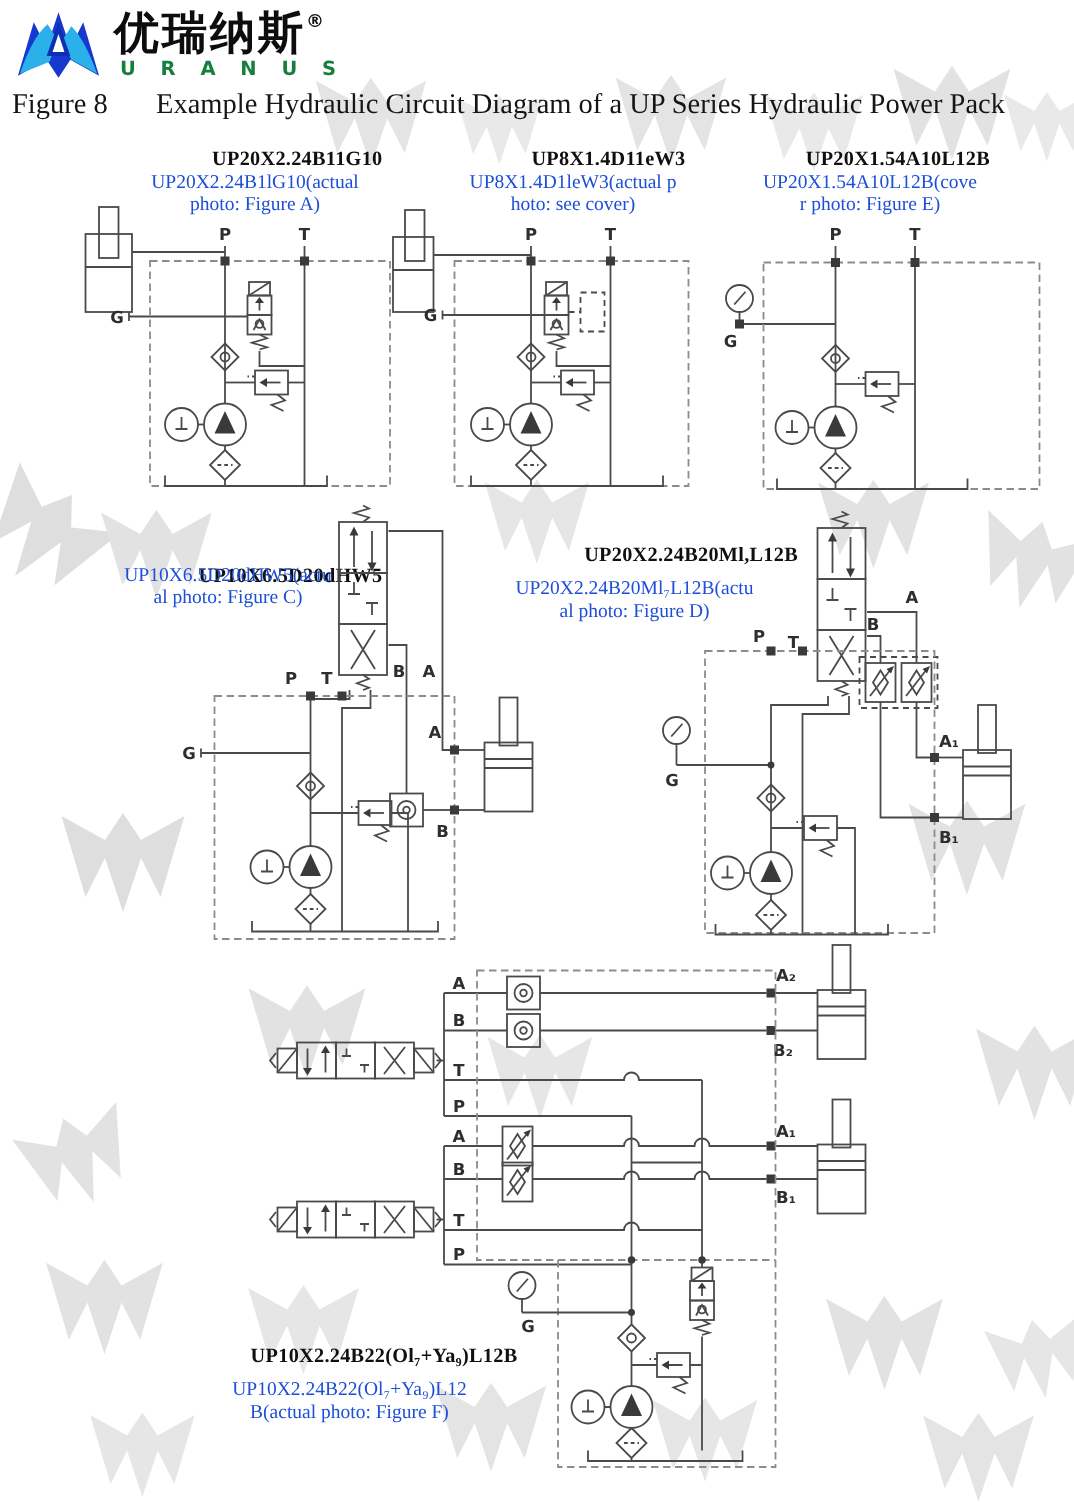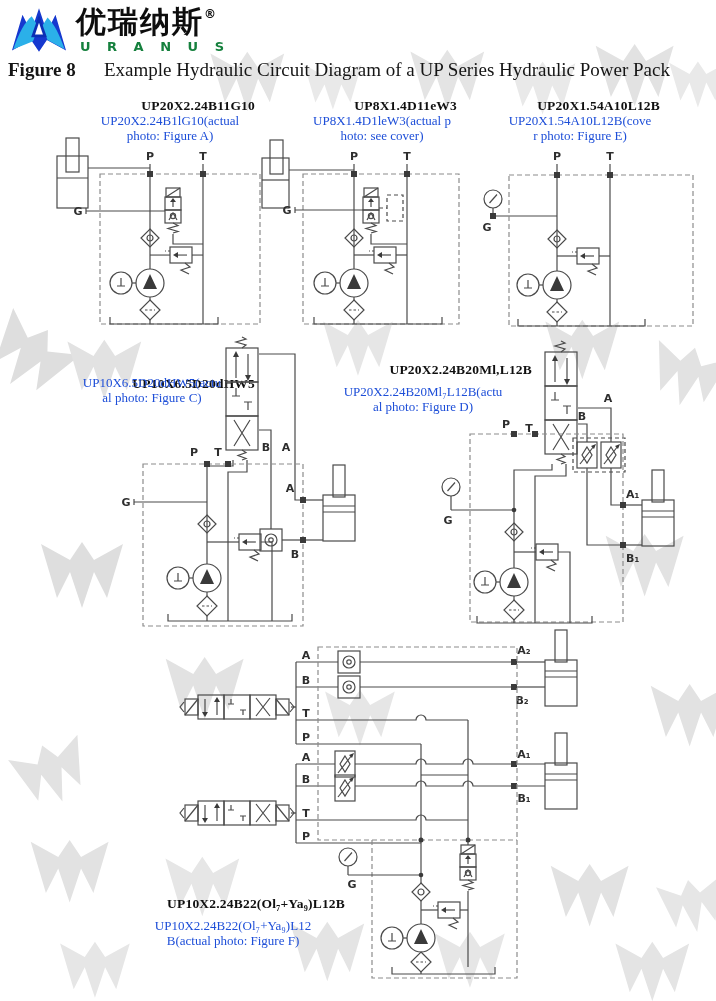--- a/index.html
+++ b/index.html
@@ -1,27 +1,27 @@
 <!DOCTYPE html>
 <html><head>
 <meta charset="utf-8">
 <style>
   html,body{margin:0;padding:0;background:#fff;}
   .page{position:relative;width:716px;height:1001px;background:#fff;overflow:hidden;
-        font-family:"Liberation Serif", serif;color:#151515;border-radius:20px;}
+        font-family:"Liberation Serif", serif;color:#151515;}
   .wm{position:absolute;left:0;top:0;z-index:0;}
   .layer{position:absolute;left:0;top:0;z-index:1;width:716px;height:1001px;}
   .abs{position:absolute;}
   
   .cnbrand{position:absolute;left:76px;top:2px;font-family:"DejaVu Sans",sans-serif;
            font-weight:bold;font-size:30px;letter-spacing:2px;color:#0d0d0d;white-space:nowrap;}
   .regmark{font-size:12px;vertical-align:14px;}
   .latbrand{position:absolute;left:80px;top:39px;font-family:"DejaVu Sans",sans-serif;
             font-weight:bold;font-size:13px;letter-spacing:6px;color:#15803d;}
-  .figlab{position:absolute;left:8px;top:59px;font-weight:bold;font-size:19px;}
+  .figlab{position:absolute;left:8px;top:59px;font-weight:normal;font-size:19px;}
   .ptitle{position:absolute;left:104px;top:59px;font-weight:normal;font-size:19px;white-space:nowrap;}
   
   .dtitle{position:absolute;font-weight:bold;font-size:13.5px;text-align:right;color:#101010;letter-spacing:.2px;}
   .dcap{position:absolute;font-size:13px;line-height:15px;text-align:center;color:#1d4ed8;word-break:break-all;}
   
   svg.circuit{position:absolute;overflow:visible;}
   #defs path,#defs rect,#defs circle,#defs polyline,
   .circuit path,.circuit rect,.circuit circle,.circuit polyline{
     fill:none;stroke:#4a4a4a;stroke-width:1.2;}
   #defs .fillsolid,.circuit .fillsolid{fill:#3a3a3a;stroke:none;}

